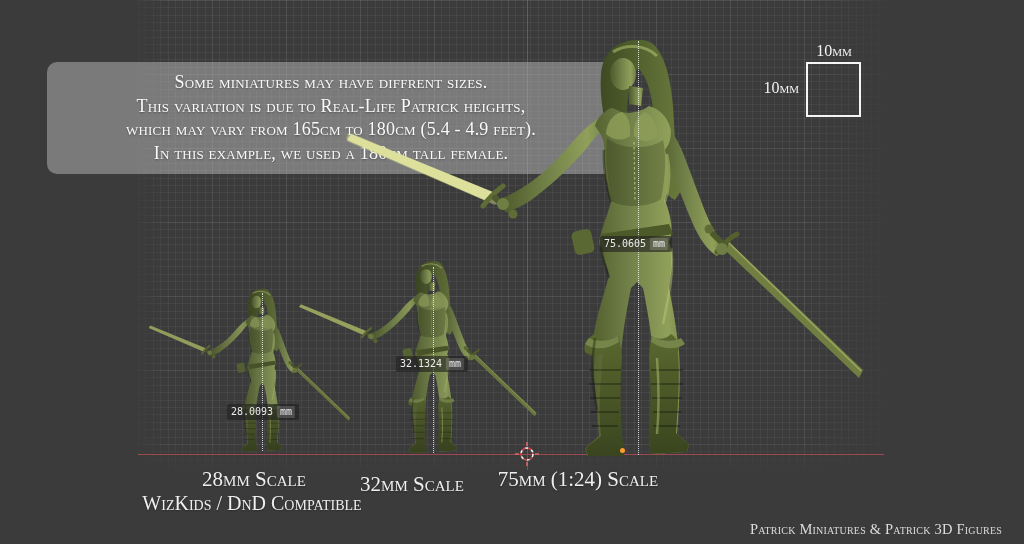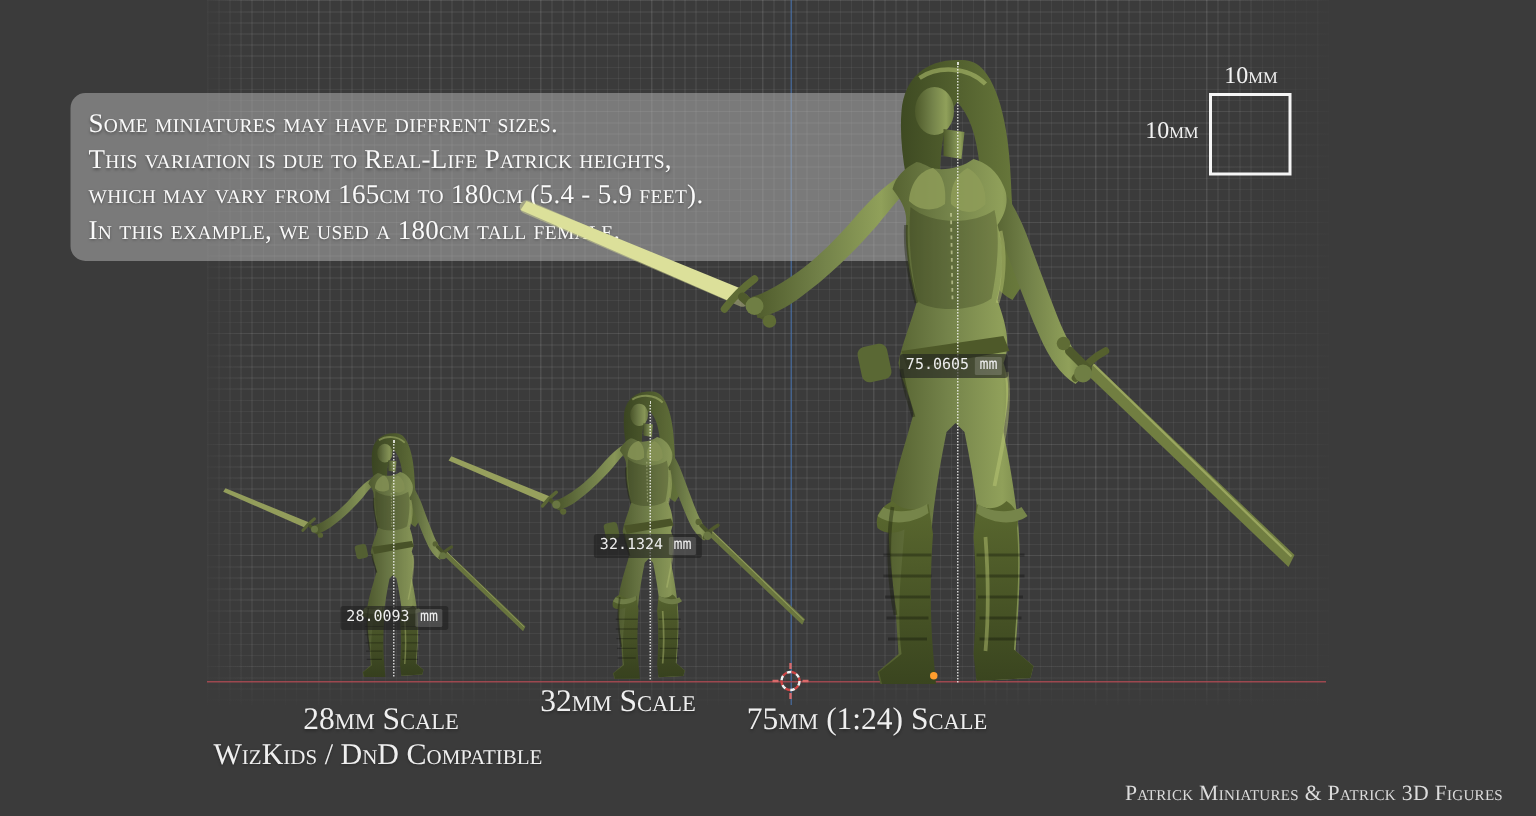--- a/index.html
+++ b/index.html
@@ -56,56 +56,56 @@
   #pill28{left:263px;top:376px;margin-top:36px;}
   #pill32{left:432px;top:364px;}
   #pill75{left:636px;top:244px;}
 
   
   .infobox{
     position:absolute;left:47px;top:62px;width:568px;height:112px;box-sizing:border-box;
     background:rgba(174,174,174,.55);border-radius:10px;
     padding:9px 12px;color:#fafafa;
     font-variant:small-caps;font-size:18px;line-height:23.5px;letter-spacing:.2px;
-    text-shadow:0 1px 2px rgba(0,0,0,.35);white-space:nowrap;
+    text-shadow:0 1px 2px rgba(0,0,0,.35);white-space:nowrap;text-align:center;
   }
 
   
   .refsq{position:absolute;left:806px;top:62px;width:55px;height:55px;border:2px solid #f5f5f5;
     box-sizing:border-box;}
   .refsq-top{position:absolute;left:834px;top:42px;transform:translateX(-50%);
     font-variant:small-caps;font-size:16px;color:#f2f2f2;}
   .refsq-side{position:absolute;left:802px;top:79px;transform:translateX(-100%);
     font-variant:small-caps;font-size:16px;color:#f2f2f2;padding-right:3px;}
 
   
   .scale-label{position:absolute;transform:translateX(-50%);white-space:nowrap;
     color:#efefef;font-variant:small-caps;font-size:21px;text-shadow:0 1px 2px rgba(0,0,0,.3);}
   #sl28{left:254px;top:467px;}
-  #sl32{left:412px;top:455px;}
+  #sl32{left:412px;top:472px;}
   #sl75{left:578px;top:467px;}
   #slsub{left:252px;top:492px;font-size:20px;}
 
   
   .footer{position:absolute;right:22px;top:521px;color:#dcdcdc;
     font-variant:small-caps;font-size:14.5px;letter-spacing:.2px;margin-left:12px;}
 </style>
 </head>
 <body>
 
 <div class="stage">
 
   <div class="grid"></div>
   <div class="axis-z"></div>
   <div class="axis-x"></div>
 
   <div class="infobox">
     <div>Some miniatures may have diffrent sizes.</div>
     <div>This variation is due to Real-Life Patrick heights,</div>
-    <div>which may vary from 165cm to 180cm (5.4 - 5.9 feet).</div>
+    <div>which may vary from 165cm to 180cm (5.4 - 4.9 feet).</div>
     <div>In this example, we used a 180cm tall female.</div>
   </div>
 
   <svg width="0" height="0" style="position:absolute" aria-hidden="true">
     <defs>
       <linearGradient id="gBody" x1="0" y1="0" x2="1" y2="0">
         <stop offset="0" stop-color="#4e5a2b"></stop>
           <stop offset=".45" stop-color="#74834a"></stop>
         <stop offset=".8" stop-color="#90a05a"></stop>
           <stop offset="1" stop-color="#6f7e45"></stop>

